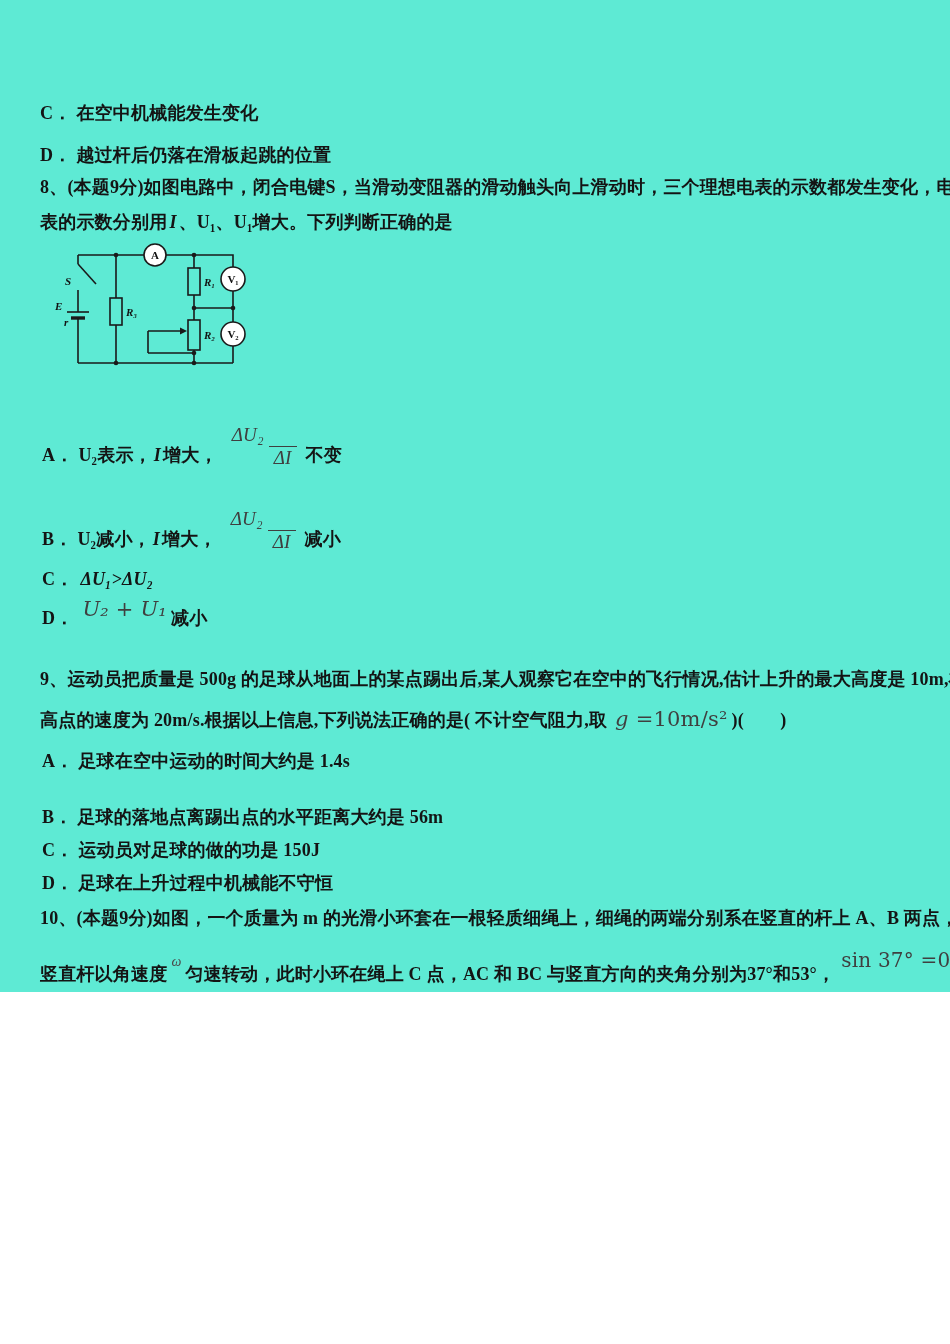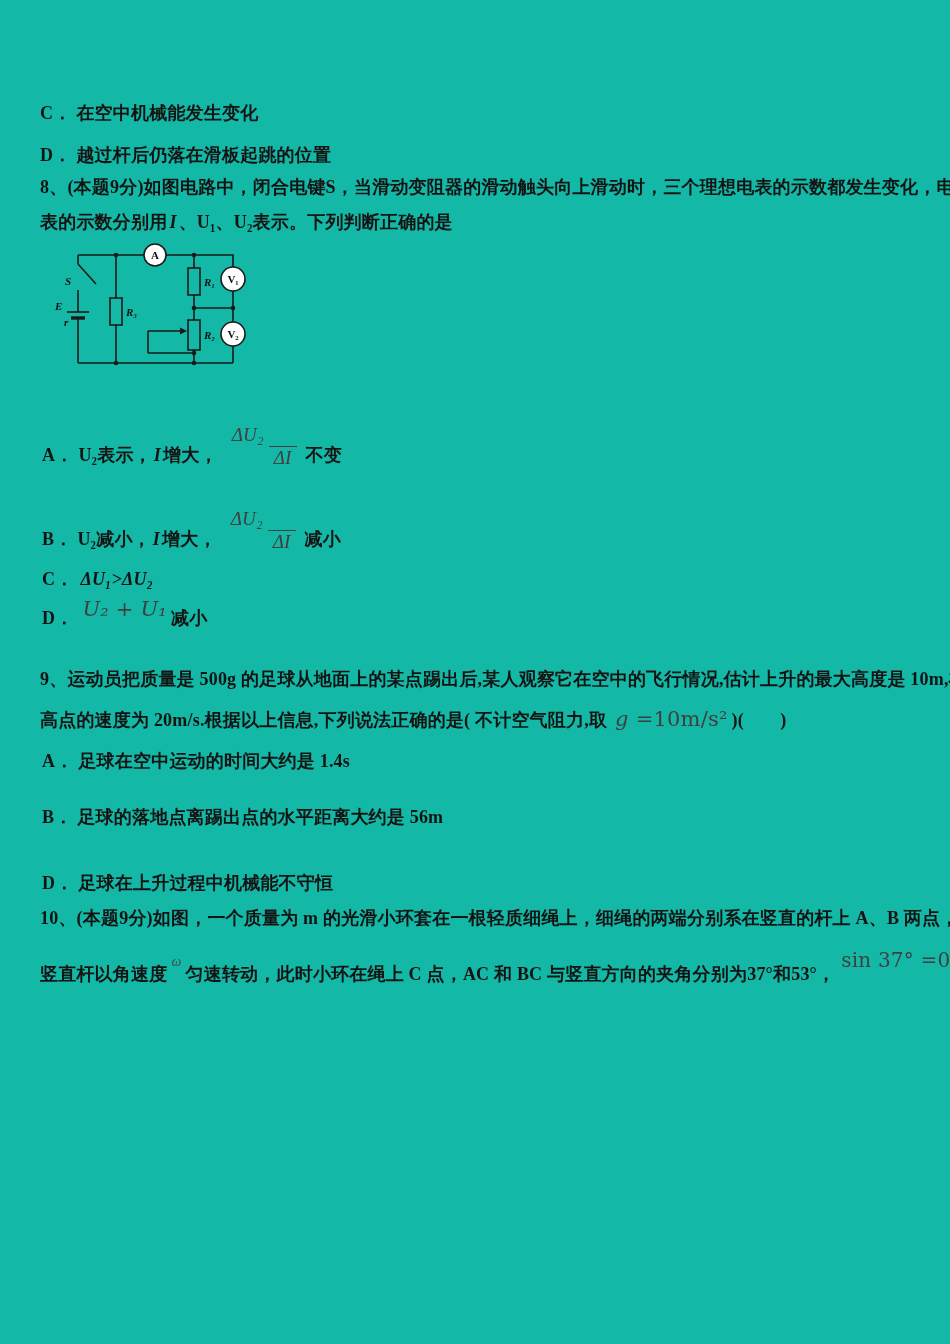--- a/index.html
+++ b/index.html
@@ -1,19 +1,19 @@
 <!DOCTYPE html>
 <html><head>
 <meta charset="utf-8">
 <style>
   html,body{margin:0;padding:0;background:#ffffff;}
   .page{
     position:relative;
-    width:950px;height:1344px;
-    background:#14b8a6;
+    width:950px;height:992px;
+    background:#5eead4;
     font-family:"Liberation Serif","DejaVu Serif",serif;
     color:#141414;
     overflow:hidden;
   }
   .line{
     position:absolute;left:40px;
     font-size:18px;line-height:26px;font-weight:600;
     white-space:nowrap;letter-spacing:0.2px;
   }
   .row{display:flex;align-items:flex-end;}
@@ -50,21 +50,21 @@
 
   <div class="line" style="top:100px">
     <span class="opt-label">C．</span><span>在空中机械能发生变化</span>
   </div>
   <div class="line" style="top:142px">
     <span class="opt-label">D．</span><span>越过杆后仍落在滑板起跳的位置</span>
   </div>
 
   <div class="line" style="top:174px">8、(本题9分)如图电路中，闭合电键S，当滑动变阻器的滑动触头向上滑动时，三个理想电表的示数都发生变化，电</div>
   <div class="line" style="top:209px">
-    <span>表的示数分别用</span><span class="var">I</span><span>、U₁、U₂表示。下列判断正确的是</span>
+    <span>表的示数分别用</span><span class="var">I</span><span>、U₁、U₁增大。下列判断正确的是</span>
   </div>
 
   <svg style="position:absolute;left:52px;top:240px" width="205" height="140" viewBox="0 0 205 140">
     <g stroke="#1a1a1a" stroke-width="1.6" fill="none">
 
       <path d="M26,15 H142 M142,15 H181 V27"></path>
 
       <path d="M26,15 V24"></path>
       <path d="M26,24 L44,44"></path>
       <path d="M26,50 V72"></path>
@@ -151,20 +151,23 @@
     <span class="formula" style="margin:0 4px 1px 8px"><span class="fvar">g</span><span> =10m/s²</span></span>
     <span>)(　　)</span>
   </div>
 
   <div class="line opt" style="top:748px">
     <span class="opt-label">A．</span><span>足球在空中运动的时间大约是 1.4s</span>
   </div>
   <div class="line opt" style="top:804px">
     <span class="opt-label">B．</span><span>足球的落地点离踢出点的水平距离大约是 56m</span>
   </div>
+  <div class="line opt" style="top:837px">
+    <span class="opt-label">C．</span><span>运动员对足球的做的功是 150J</span>
+  </div>
   <div class="line opt" style="top:870px">
     <span class="opt-label">D．</span><span>足球在上升过程中机械能不守恒</span>
   </div>
 
   <div class="line" style="top:905px">10、(本题9分)如图，一个质量为 m 的光滑小环套在一根轻质细绳上，细绳的两端分别系在竖直的杆上 A、B 两点，让</div>
   <div class="line" style="top:960px">
     <span>竖直杆以角速度</span><span class="omega">ω</span><span>匀速转动，此时小环在绳上 C 点，AC 和 BC 与竖直方向的夹角分别为37°和53°，</span><span class="formula raised-hi">sin 37° =0.6</span>
   </div>
 
 </div>

